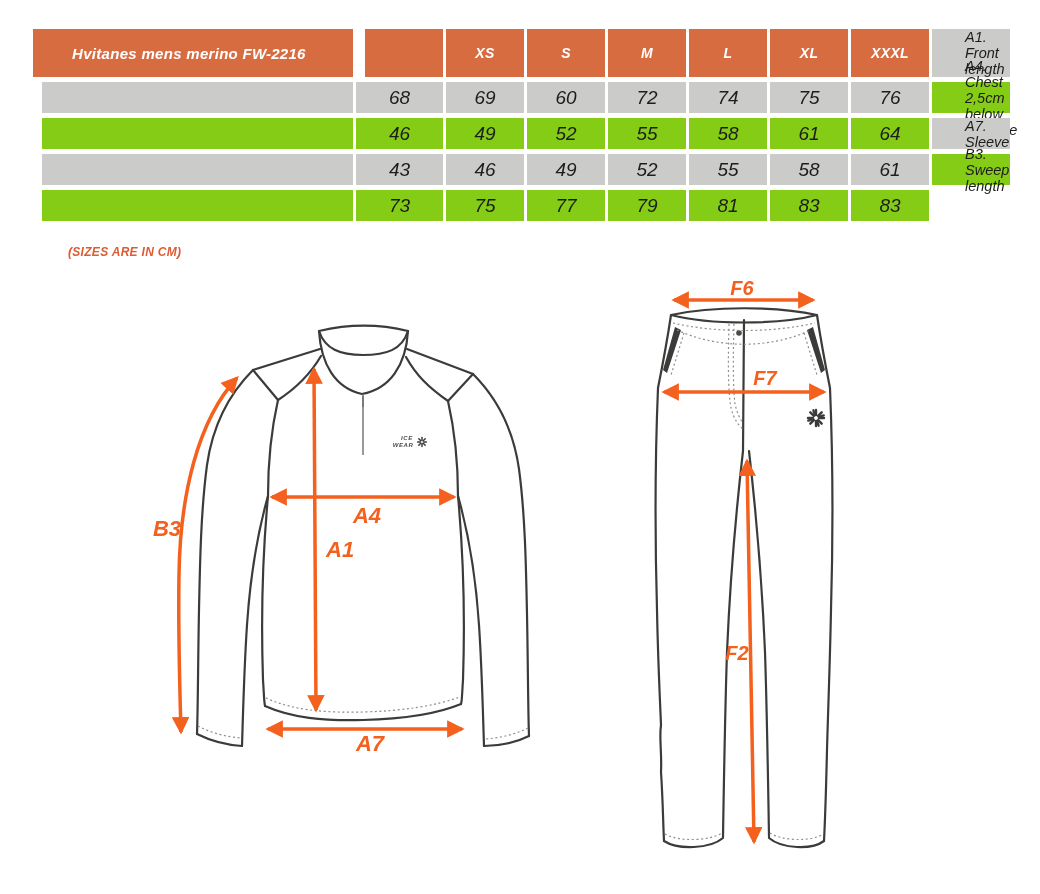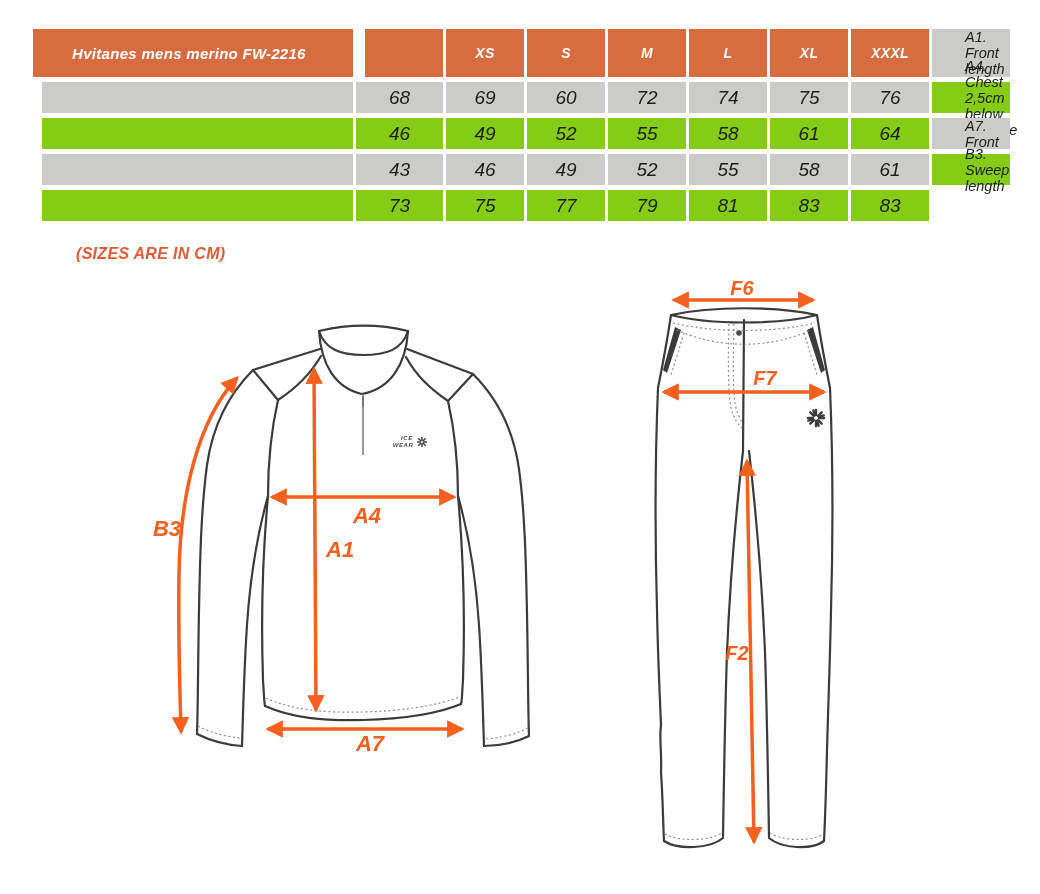--- a/index.html
+++ b/index.html
@@ -12,22 +12,22 @@
     gap:5px 3px;}
   .cell{display:flex;align-items:center;justify-content:center;
         font-size:19px;color:#1D1D1B;box-sizing:border-box;}
   .head{background:#D86C41;color:#ffffff;font-weight:700;font-size:14px;letter-spacing:.3px;}
   .title{justify-content:flex-start;padding-left:39px;font-size:15px;}
   .lab{justify-content:flex-start;padding-left:33px;font-size:14.5px;}
   .ecol{border-left:9px solid #ffffff;}
   .rA{background:#CBCBC9;}
   .rB{background:#84cc16;}
   
-  .sizes-note{position:absolute;left:76px;top:245px;color:#DE5C33;
-    font-size:16px;font-weight:600;letter-spacing:.3px;}
+  .sizes-note{position:absolute;left:68px;top:245px;color:#DE5C33;
+    font-size:12px;font-weight:600;letter-spacing:.3px;}
   
   .shirt-svg{position:absolute;left:140px;top:290px;}
   .pants-svg{position:absolute;left:620px;top:280px;}
   .outline{stroke:#3B3B3A;stroke-width:2.2;fill:none;stroke-linecap:round;stroke-linejoin:round;}
   .dash{stroke:#8E8E8C;stroke-width:1.2;fill:none;stroke-dasharray:2 2.6;}
   .zip{stroke:#6E6E6C;stroke-width:1.4;fill:none;}
   .meas{stroke:#F4601D;stroke-width:3.5;fill:none;}
   .mlabel{fill:#F4601D;font-weight:700;font-family:"Liberation Sans",sans-serif;}
   .logo-t{fill:#4A4A48;font-weight:700;font-family:"Liberation Sans",sans-serif;}
   .flake{stroke:#3B3B3A;stroke-linecap:round;}
@@ -61,21 +61,21 @@
     <div class="cell lab rB">A4. Chest 2,5cm below armhole</div>
     <div class="cell ecol rB"></div>
     <div class="cell rB">46</div>
     <div class="cell rB">49</div>
     <div class="cell rB">52</div>
     <div class="cell rB">55</div>
     <div class="cell rB">58</div>
     <div class="cell rB">61</div>
     <div class="cell rB">64</div>
 
-    <div class="cell lab rA">A7. Front</div>
+    <div class="cell lab rA">A7. Sleeve</div>
     <div class="cell ecol rA"></div>
     <div class="cell rA">43</div>
     <div class="cell rA">46</div>
     <div class="cell rA">49</div>
     <div class="cell rA">52</div>
     <div class="cell rA">55</div>
     <div class="cell rA">58</div>
     <div class="cell rA">61</div>
 
     <div class="cell lab rB">B3. Sweep length</div>

